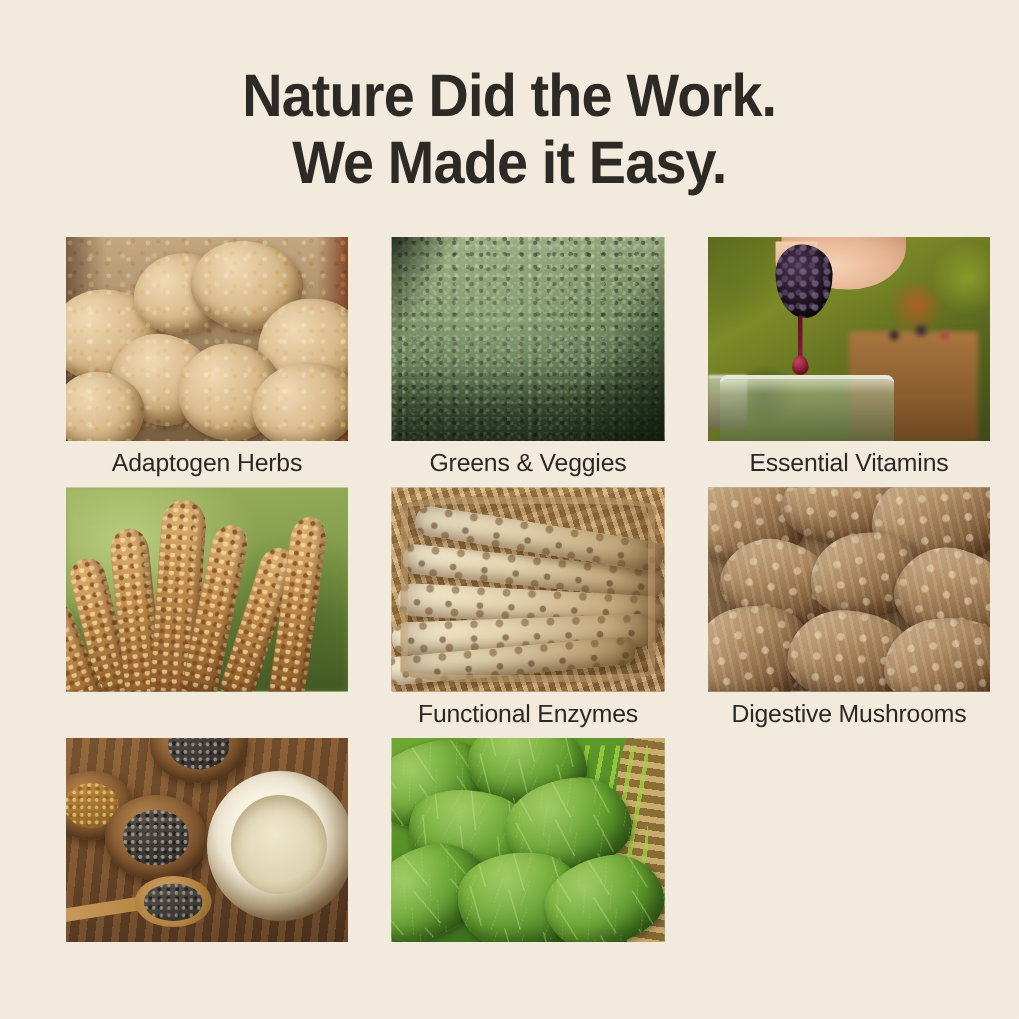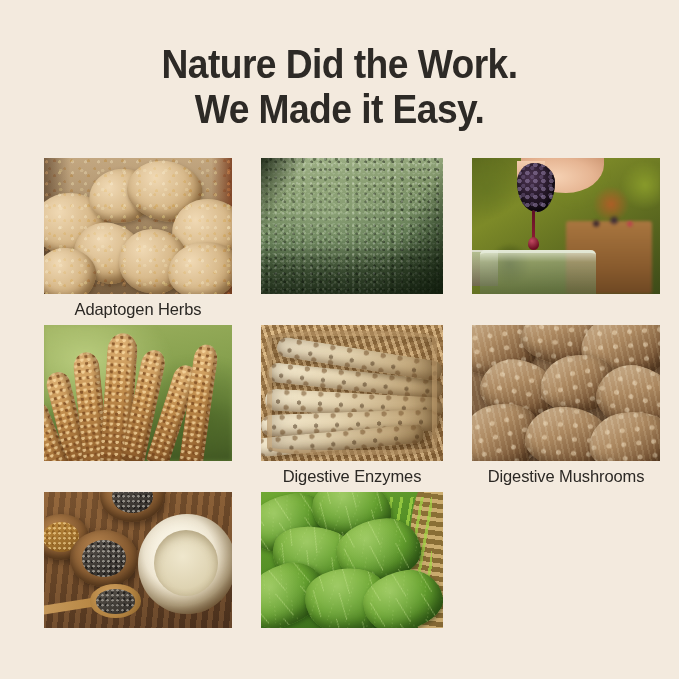--- a/index.html
+++ b/index.html
@@ -339,37 +339,39 @@
         <div class="maca-tex"></div>
       </div>
       <div class="caption">Adaptogen Herbs</div>
     </div>
 
     <div class="cell">
       <div class="thumb img-greens">
         <div class="greens-grain"></div>
         <div class="greens-shade"></div>
       </div>
+      <div class="caption">Greens &amp; Veggies</div>
     </div>
 
     <div class="cell">
       <div class="thumb img-vitamins">
         <div class="vit-bokeh"></div>
         <div class="vit-crate"></div>
         <div class="vit-crate-berries"></div>
         <div class="vit-glass2"></div>
         <div class="vit-glass"></div>
         <div class="vit-hand"></div>
         <div class="vit-finger"></div>
         <div class="vit-berry">
           <div class="vit-berry-drupe"></div>
         </div>
         <div class="vit-drip"></div>
         <div class="vit-drop"></div>
       </div>
+      <div class="caption">Essential Vitamins</div>
     </div>
 
 
     <div class="cell">
       <div class="thumb img-protein">
         <div class="prot-blur"></div>
         <div class="spike" style="left:6%;top:34%;width:13%;height:70%;transform:rotate(-14deg);"></div>
         <div class="spike" style="left:18%;top:20%;width:14%;height:86%;transform:rotate(-6deg);"></div>
         <div class="spike" style="left:32%;top:6%;width:16%;height:96%;transform:rotate(4deg);"></div>
         <div class="spike" style="left:47%;top:18%;width:13%;height:84%;transform:rotate(12deg);"></div>
@@ -382,21 +384,21 @@
     <div class="cell">
       <div class="thumb img-enzymes">
         <div class="basket-weave"></div>
         <div class="daikon" style="left:4%;top:34%;width:96%;height:15%;transform:rotate(6deg);"></div>
         <div class="daikon" style="left:2%;top:50%;width:98%;height:16%;transform:rotate(3deg);"></div>
         <div class="daikon" style="left:0%;top:64%;width:98%;height:16%;transform:rotate(-2deg);"></div>
         <div class="daikon" style="left:8%;top:18%;width:92%;height:15%;transform:rotate(9deg);"></div>
         <div class="daikon" style="left:-2%;top:78%;width:92%;height:14%;transform:rotate(-5deg);"></div>
         <div class="basket-rim"></div>
       </div>
-      <div class="caption">Digestive Enzymes</div>
+      <div class="caption">Functional Enzymes</div>
     </div>
 
     <div class="cell">
       <div class="thumb img-funcmush">
         <div class="mush-frond" style="left:-8%;top:-6%;width:44%;height:44%;transform:rotate(-8deg);"></div>
         <div class="mush-frond" style="left:26%;top:-10%;width:42%;height:40%;transform:rotate(6deg);"></div>
         <div class="mush-frond" style="left:58%;top:-8%;width:48%;height:46%;transform:rotate(-4deg);"></div>
         <div class="mush-frond" style="left:4%;top:26%;width:40%;height:44%;transform:rotate(12deg);"></div>
         <div class="mush-frond" style="left:36%;top:22%;width:40%;height:42%;transform:rotate(-10deg);"></div>
         <div class="mush-frond" style="left:66%;top:30%;width:42%;height:48%;transform:rotate(16deg);"></div>

